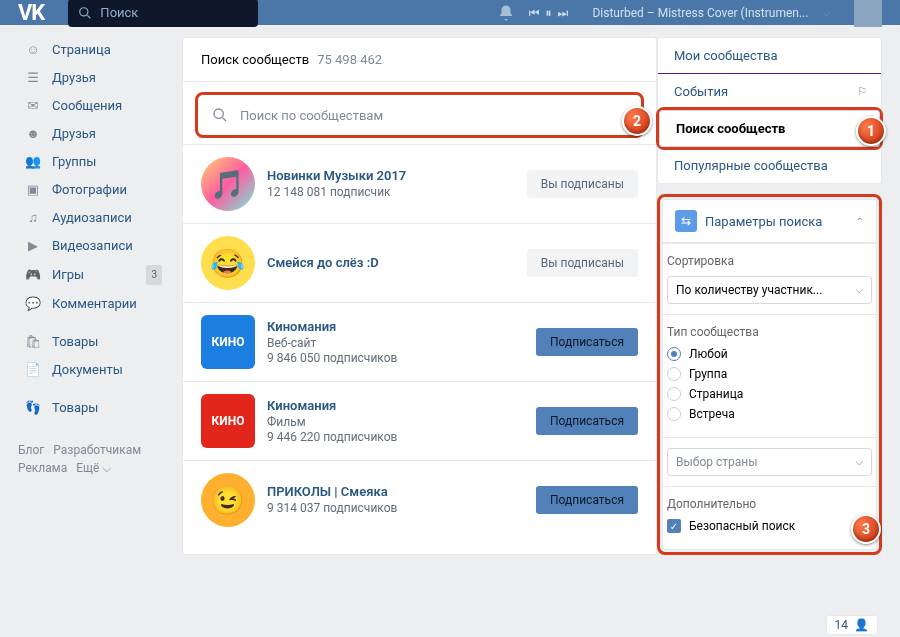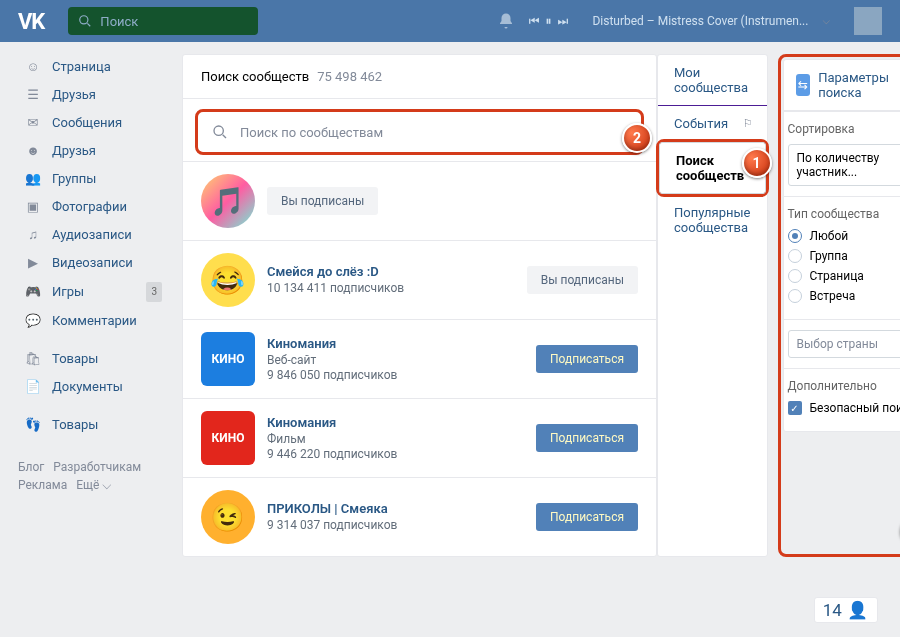--- a/index.html
+++ b/index.html
@@ -1,47 +1,47 @@
 <!DOCTYPE html>
 <html><head>
 <meta charset="utf-8">
 <style>
   *{box-sizing:border-box;margin:0;padding:0;font-family:-apple-system,BlinkMacSystemFont,"Segoe UI",Roboto,Arial,sans-serif}
   body{background:#edeef0;width:900px;height:637px;overflow:hidden;font-size:13px;color:#2a5885}
-  .hdr{background:#4a76a8;height:42px;display:flex;align-items:center;padding:0 18px;color:#fff}
+  .hdr{background:#4a76a8;height:25px;display:flex;align-items:center;padding:0 18px;color:#fff}
   .logo{font-weight:700;font-size:22px;color:#fff;margin-right:24px;letter-spacing:-1px}
-  .topsearch{background:#14532d;border-radius:4px;display:flex;align-items:center;height:28px;width:190px;padding:0 10px;color:#8fadc8}
+  .topsearch{background:#0f172a;border-radius:4px;display:flex;align-items:center;height:28px;width:190px;padding:0 10px;color:#8fadc8}
   .topsearch svg{margin-right:8px}
   .hdricons{margin-left:auto;display:flex;align-items:center;gap:14px;color:#a6bdd6}
   .trackbox{display:flex;align-items:center;gap:6px;font-size:12px;color:#cfe0f0}
   .avatar-sm{width:28px;height:28px;background:#8aa6c1;margin-left:10px}
   .wrap{display:flex;gap:14px;padding:12px 18px}
   
   .nav{width:150px;flex-shrink:0}
   .nav a{display:flex;align-items:center;gap:10px;padding:4px 6px;color:#2a5885;text-decoration:none;border-radius:3px;font-size:13px;line-height:18px;margin-bottom:2px}
   .nav .cnt{margin-left:auto;background:#d6d8db;color:#656565;border-radius:2px;font-size:10px;padding:1px 5px}
   .nav .gap{height:10px}
   .nav-ico{width:18px;height:18px;display:inline-flex;align-items:center;justify-content:center;color:#828a99}
   .nav-ft{font-size:12px;color:#828a99;margin-top:20px;line-height:18px}
   
   .main{flex:1;display:flex;}
   .col{background:#fff;border:1px solid #e7e8ec;border-radius:3px}
   .center{flex:1;min-width:0}
-  .right{width:225px;flex-shrink:0;display:flex;flex-direction:row;gap:10px}
+  .right{width:225px;flex-shrink:0;display:flex;flex-direction:column;gap:10px}
   .c-hd{padding:14px 18px;border-bottom:1px solid #e7e8ec;display:flex;align-items:baseline;gap:8px;color:#000}
   .c-hd .cnt2{color:#828a99}
   .searchbox{margin:10px 12px 6px;border:3px solid #d43b1a;border-radius:8px;padding:12px 14px;display:flex;align-items:center;color:#828a99}
   .searchbox svg{margin-right:12px}
   .row{display:flex;align-items:center;padding:12px 18px;border-top:1px solid #e7e8ec;gap:12px}
   .ava{width:54px;height:54px;border-radius:50%;flex-shrink:0;display:flex;align-items:center;justify-content:center;font-size:28px}
   .meta{flex:1;min-width:0}
   .meta .t{color:#2a5885;font-weight:600;font-size:13px;margin-bottom:2px;white-space:nowrap;overflow:hidden;text-overflow:ellipsis}
   .meta .s{color:#626d7a;font-size:12px;line-height:15px}
   .btn{border:none;border-radius:3px;height:28px;font-size:12px;padding:0 14px;cursor:pointer}
-  .btn.sub{background:#5181b8;color:#fef9c3}
+  .btn.sub{background:#5181b8;color:#0f172a}
   .btn.done{background:#f2f3f5;color:#55677d}
   
   .rmenu a{display:block;padding:10px 16px;color:#2a5885;text-decoration:none;font-size:13px;position:relative}
   .rmenu a.sel{font-weight:700;color:#000}
   .rmenu-hl{border:3px solid #d43b1a;border-radius:8px;margin:-2px}
   .rmenu a+a{border-top:1px solid #4c1d95}
   .flagico{position:absolute;right:14px;top:11px;font-size:11px;color:#828a99}
   
   .params{border:3px solid #d43b1a;border-radius:8px;padding:2px}
   .params-in{background:#fff;border:1px solid #e7e8ec;border-radius:3px}
@@ -52,21 +52,21 @@
   .p-sec h5{color:#656565;font-weight:400;font-size:12px;margin-bottom:8px}
   .sel{border:1px solid #d3d9de;border-radius:3px;padding:6px 8px;display:flex;align-items:center;justify-content:space-between;color:#000;font-size:12px}
   .sel .ph{color:#828a99}
   .ropt{display:flex;align-items:center;gap:8px;font-size:12px;color:#000;margin-bottom:6px}
   .rad{width:14px;height:14px;border:1px solid #c5d0db;border-radius:50%;display:inline-flex;align-items:center;justify-content:center}
   .rad.on{border-color:#5181b8}
   .rad.on::after{content:"";width:6px;height:6px;background:#5181b8;border-radius:50%}
   .chk{width:14px;height:14px;border-radius:2px;background:#5181b8;color:#fff;display:inline-flex;align-items:center;justify-content:center;font-size:10px}
   
   .callout{position:absolute;width:30px;height:30px;border-radius:50%;background:radial-gradient(circle at 30% 30%,#ff7a4d,#c62d0a);border:2px solid #fff;box-shadow:0 1px 3px rgba(0,0,0,.5),inset 0 -2px 4px rgba(0,0,0,.3);color:#fff;display:flex;align-items:center;justify-content:center;font-weight:700;font-size:14px;z-index:50}
-  .footer-bar{position:absolute;bottom:14px;right:22px;background:#fff;border:1px solid #e7e8ec;border-radius:3px;padding:2px 8px;display:flex;align-items:flex-end;gap:6px;font-size:17px;color:#2a5885}
+  .footer-bar{position:absolute;bottom:2px;right:22px;background:#fff;border:1px solid #e7e8ec;border-radius:3px;padding:2px 8px;display:flex;align-items:flex-end;gap:6px;font-size:12px;color:#2a5885}
   .chev{font-size:10px;color:#828a99}
 </style>
 </head>
 <body>
 
 <div class="hdr">
   <span class="logo">VK</span>
   <div class="topsearch">
     <svg width="14" height="14" viewBox="0 0 24 24" fill="none" stroke="currentColor" stroke-width="2">
         <circle cx="10" cy="10" r="7"></circle>
@@ -168,27 +168,30 @@
               <circle cx="10" cy="10" r="7"></circle>
               <path d="m21 21-5-5"></path>
             </svg>
           <span>Поиск по сообществам</span>
         </div>
         <div class="callout" style="top:14px;right:4px">2</div>
       </div>
       <div id="rows">
           <div class="row">
             <div class="ava" style="background: linear-gradient(135deg, rgb(255, 211, 110), rgb(255, 93, 162), rgb(108, 240, 217));">🎵</div>
+            <div class="meta">
+              <div class="t">Новинки Музыки 2017</div>
+              <div class="s">12 148 081 подписчик</div>
+            </div>
             <button class="btn done">Вы подписаны</button>
           </div>
           <div class="row">
             <div class="ava" style="background: rgb(255, 222, 77);">😂</div>
             <div class="meta">
               <div class="t">Смейся до слёз :D</div>
-              <div class="s">10 134 411 подписчиков</div>
             </div>
             <button class="btn done">Вы подписаны</button>
           </div>
           <div class="row">
             <div class="ava" style="background: rgb(28, 126, 224); border-radius: 6px; color: rgb(255, 255, 255); font-size: 12px; font-weight: 700;">КИНО</div>
             <div class="meta">
               <div class="t">Киномания</div>
               <div class="s">Веб-сайт</div>
               <div class="s">9 846 050 подписчиков</div>
             </div>

